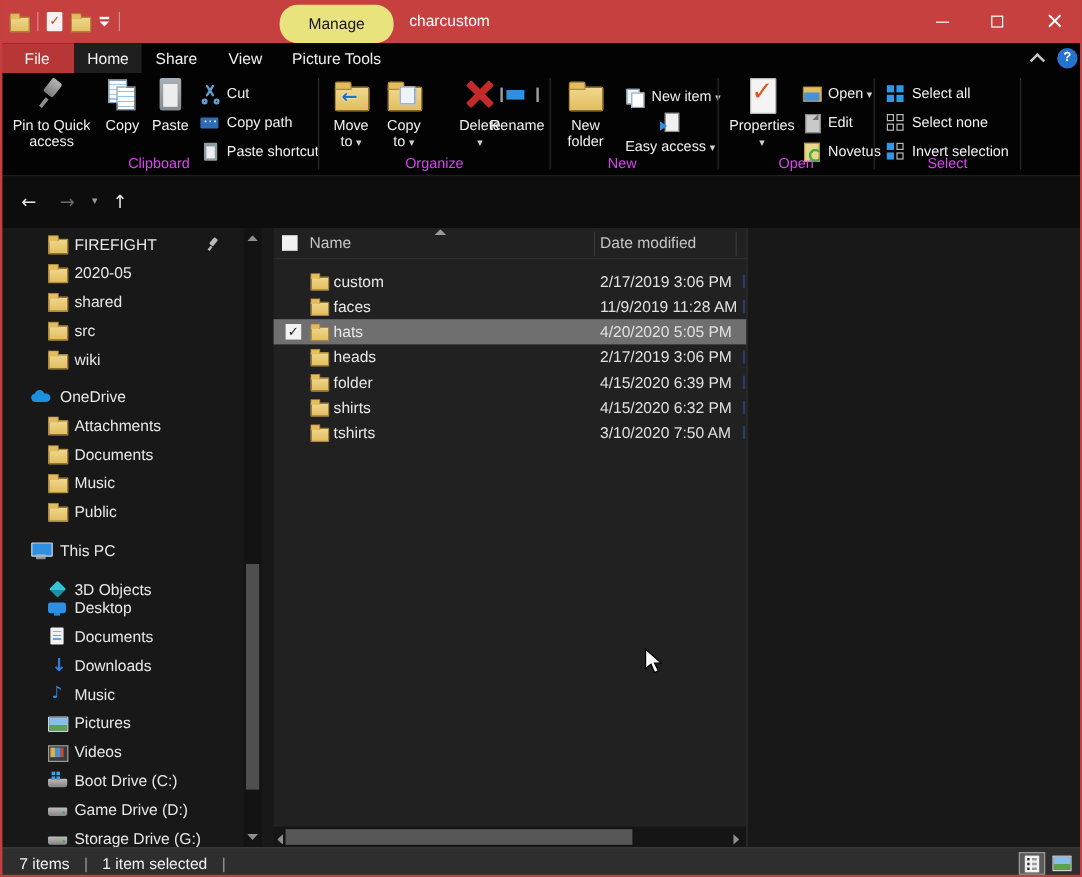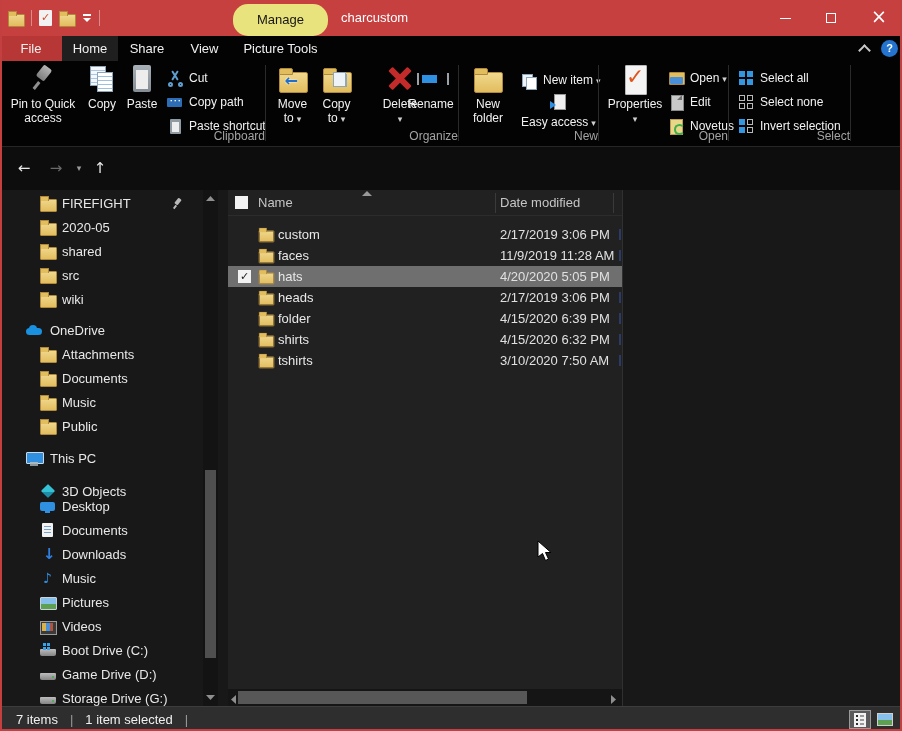--- a/index.html
+++ b/index.html
@@ -44,21 +44,21 @@
   .rtab.view{left:176px;width:57px;}
   .rtab.pict{left:233px;width:95px;}
   .collapse-chev{position:absolute;left:858px;top:6px;width:14px;height:14px;}
   .collapse-chev::before{content:"";position:absolute;left:2px;top:4px;width:7px;height:7px;border-left:2px solid #c8c8c8;border-top:2px solid #c8c8c8;transform:rotate(45deg);}
   .help-btn{position:absolute;left:881px;top:4px;width:17px;height:17px;border-radius:50%;background:#2373cf;color:#fff;text-align:center;line-height:17px;font-size:11px;font-weight:bold;}
   .help-btn::before{content:"?";}
 
   
   .ribbon{position:absolute;left:0;top:61px;width:902px;height:86px;background:#030303;border-bottom:1px solid #262626;}
   .gsep{position:absolute;top:4px;width:1px;height:76px;background:#2a2a2a;}
-  .glabel{position:absolute;bottom:3px;text-align:right;font-size:12px;color:#a3a3a3;}
+  .glabel{position:absolute;bottom:3px;text-align:center;font-size:12px;color:#d946ef;}
   .bigbtn{position:absolute;top:2px;display:flex;flex-direction:column;align-items:center;color:#f2f2f2;font-size:12px;line-height:1.18;text-align:center;}
   .smallbtn{position:absolute;display:flex;align-items:center;gap:5px;color:#f2f2f2;font-size:12px;height:22px;}
   .car::before{content:"▾";font-family:"DejaVu Sans",sans-serif;font-size:9px;color:#cfcfcf;margin-left:3px;}
   .car-below{height:10px;} .car-below::before{content:"▾";font-family:"DejaVu Sans",sans-serif;font-size:9px;color:#cfcfcf;}
 
   .ri{position:relative;width:36px;height:32px;margin-bottom:2px;}
   .si{position:relative;width:17px;height:17px;flex:none;}
 
   .ri.pin-big::before{content:"";position:absolute;left:14px;top:3px;width:10px;height:14px;background:linear-gradient(#b5b5b5,#7d7d7d);border-radius:2px;transform:rotate(38deg);}
   .ri.pin-big::after{content:"";position:absolute;left:10px;top:18px;width:3px;height:9px;background:#8f8f8f;transform:rotate(38deg);}
@@ -325,21 +325,21 @@
       <span>New folder</span>
     </div>
     <div class="smallbtn" style="left:521px;top:8px;">
       <span class="si nitem-ic"></span>
       <span><span>New item</span><span class="car"></span></span>
     </div>
     <div class="smallbtn" style="left:521px;top:32px;flex-direction:column;">
       <span class="si eaccess-ic"></span>
       <span><span>Easy access</span><span class="car"></span></span>
     </div>
-    <div class="glabel" style="left:459px;width:139px;margin-top:12px;">New</div>
+    <div class="glabel" style="left:449px;width:139px;margin-top:12px;">New</div>
     <div class="gsep" style="left:598px;"></div>
 
     <div class="bigbtn" style="left:606px;width:58px;">
       <span class="ri props-big"></span>
       <span>Properties</span>
       <span class="car-below"></span>
     </div>
     <div class="smallbtn" style="left:668px;top:6px;">
       <span class="si open-ic"></span>
       <span><span>Open</span><span class="car"></span></span>

